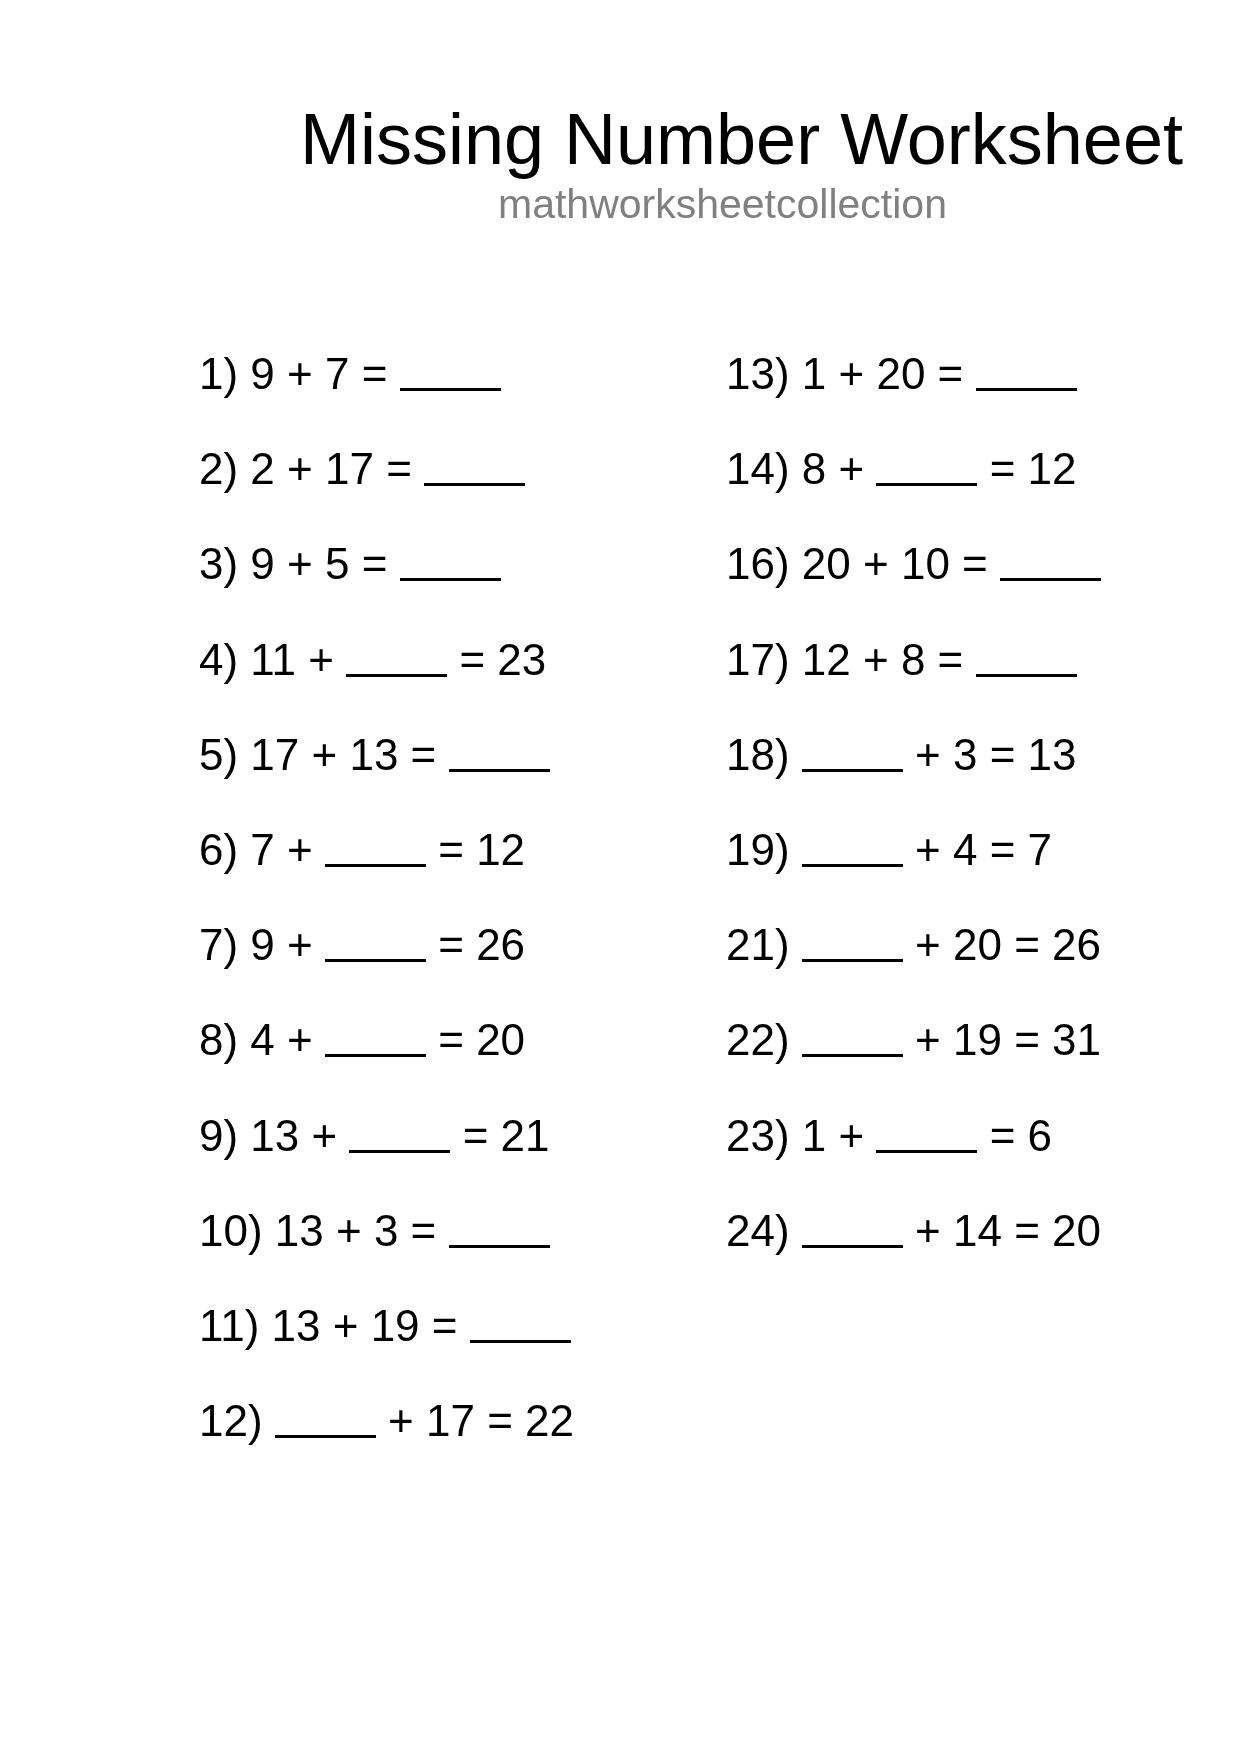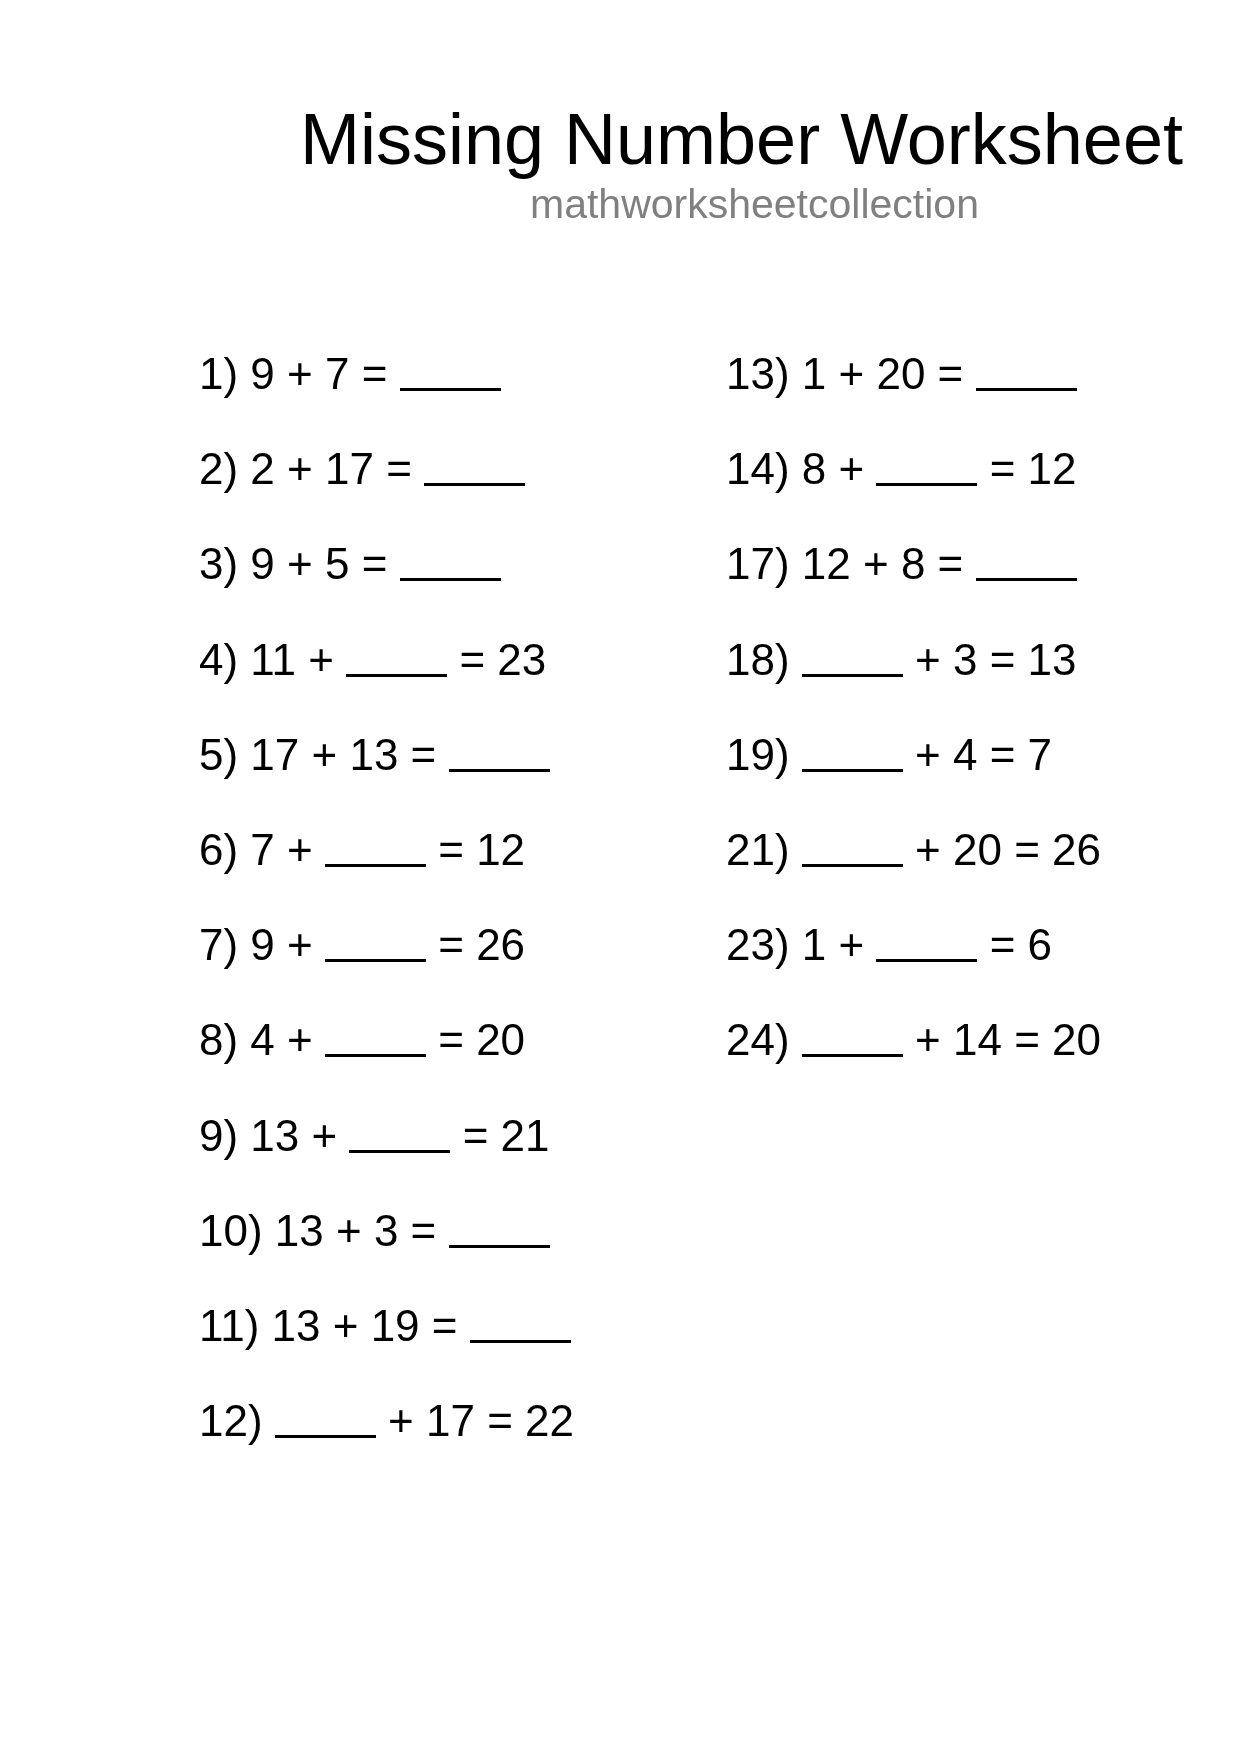--- a/index.html
+++ b/index.html
@@ -25,21 +25,20 @@
       letter-spacing: 0px;
     }
     .subtitle {
       position: absolute;
       left: 498px;
       top: 184px;
       font-size: 41px;
       line-height: 1;
       color: #808080;
       white-space: nowrap;
-      margin-left: 32px;
     }
     .column {
       position: absolute;
       top: 348px;
     }
     .col-left { left: 199px; }
     .col-right { left: 726px; }
     .problem {
       height: 95.2px;
       font-size: 44px;
@@ -151,20 +150,26 @@
       <span class="blank"></span>
     </div>
     <div class="problem">
       <span>14)</span>
       <span> </span>
       <span>8 + </span>
       <span class="blank"></span>
       <span> = 12</span>
     </div>
     <div class="problem">
+      <span>16)</span>
+      <span> </span>
+      <span>20 + 10 = </span>
+      <span class="blank"></span>
+    </div>
+    <div class="problem">
       <span>17)</span>
       <span> </span>
       <span>12 + 8 = </span>
       <span class="blank"></span>
     </div>
     <div class="problem">
       <span>18)</span>
       <span> </span>
       <span class="blank"></span>
       <span> + 3 = 13</span>
@@ -173,20 +178,26 @@
       <span>19)</span>
       <span> </span>
       <span class="blank"></span>
       <span> + 4 = 7</span>
     </div>
     <div class="problem">
       <span>21)</span>
       <span> </span>
       <span class="blank"></span>
       <span> + 20 = 26</span>
+    </div>
+    <div class="problem">
+      <span>22)</span>
+      <span> </span>
+      <span class="blank"></span>
+      <span> + 19 = 31</span>
     </div>
     <div class="problem">
       <span>23)</span>
       <span> </span>
       <span>1 + </span>
       <span class="blank"></span>
       <span> = 6</span>
     </div>
     <div class="problem">
       <span>24)</span>

